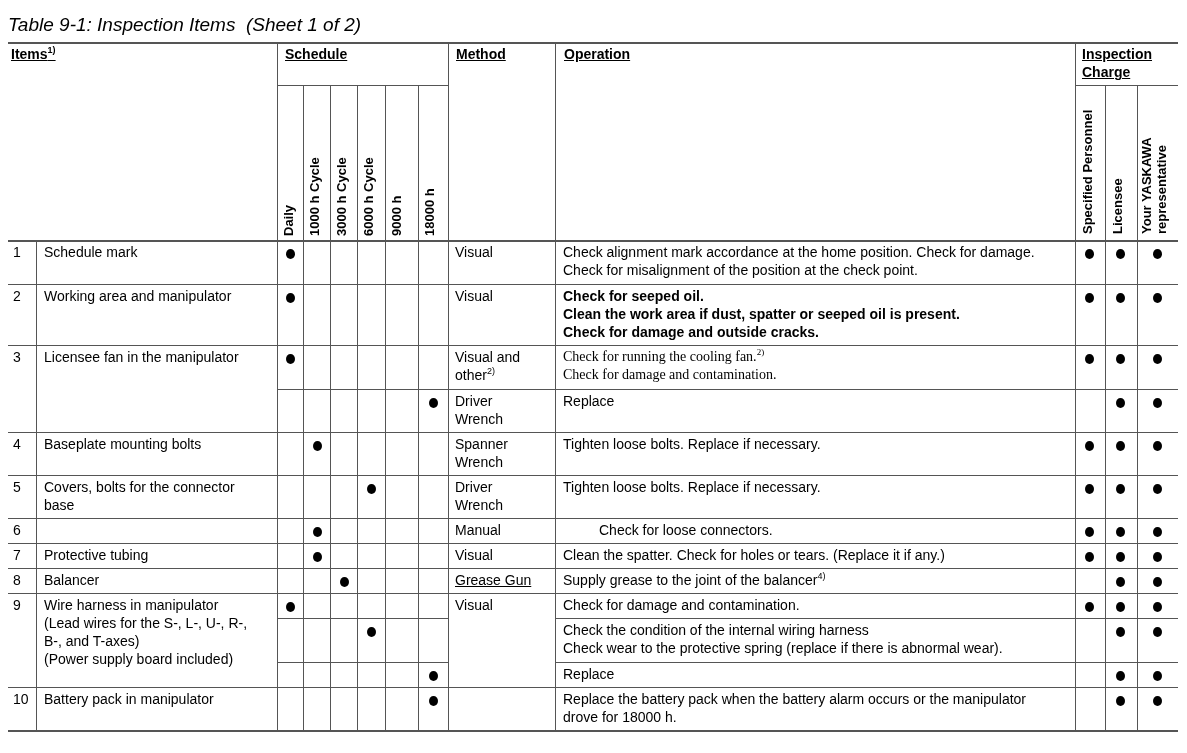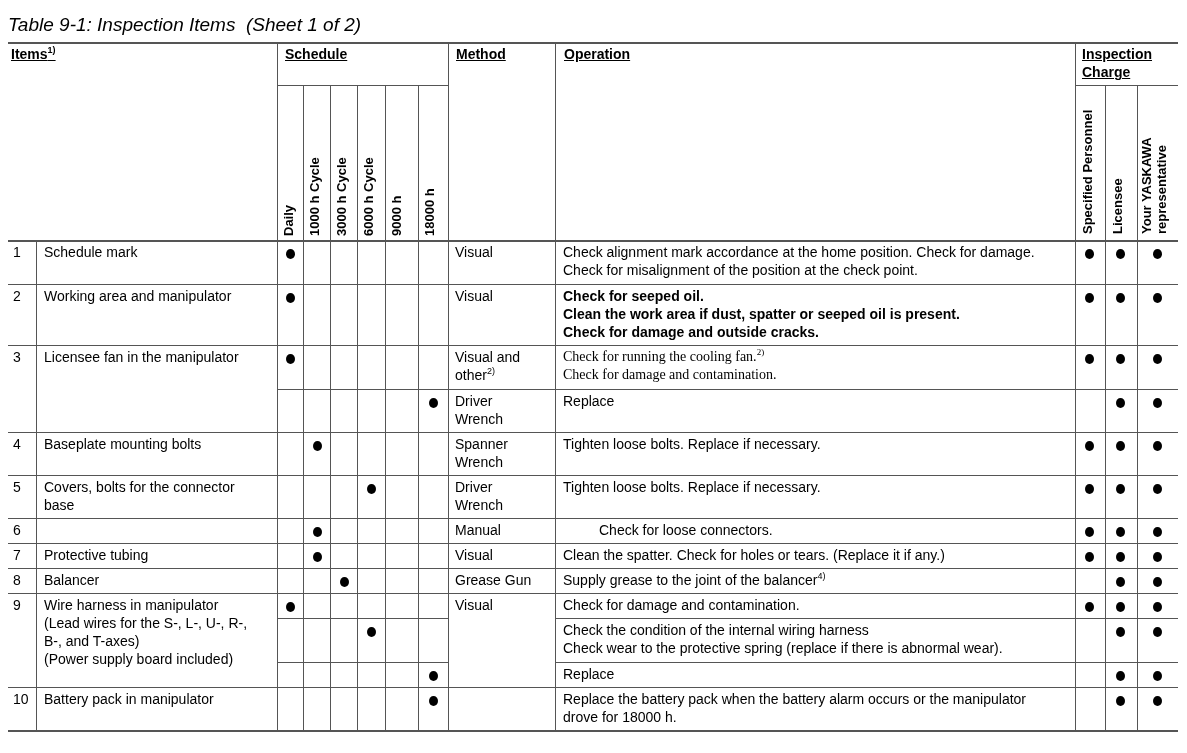--- a/index.html
+++ b/index.html
@@ -155,21 +155,21 @@
     <div class="cell" style="left: 13px; top: 546px;">7</div>
     <div class="cell" style="left: 44px; top: 546px;">Protective tubing</div>
     <div class="cell" style="left: 455px; top: 546px;">Visual</div>
     <div class="cell" style="left: 563px; top: 546px;">Clean the spatter.  Check for holes or tears.  (Replace it if any.)</div>
     <div class="dot" style="left: 312.5px; top: 552px;"></div>
     <div class="dot" style="left: 1085px; top: 552px;"></div>
     <div class="dot" style="left: 1116px; top: 552px;"></div>
     <div class="dot" style="left: 1152.5px; top: 552px;"></div>
     <div class="cell" style="left: 13px; top: 571px;">8</div>
     <div class="cell" style="left: 44px; top: 571px;">Balancer</div>
-    <div class="cell" style="left: 455px; top: 571px;">Grease Gun</div>
+    <div class="cell" style="left: 455px; top: 571px; text-decoration: underline;">Grease Gun</div>
     <div class="cell" style="left: 563px; top: 571px;">Supply grease to the joint of the balancer<sup>4)</sup></div>
     <div class="dot" style="left: 339.5px; top: 577px;"></div>
     <div class="dot" style="left: 1116px; top: 577px;"></div>
     <div class="dot" style="left: 1152.5px; top: 577px;"></div>
     <div class="cell" style="left: 13px; top: 596px;">9</div>
     <div class="cell" style="left: 44px; top: 596px;">Wire harness in manipulator
 (Lead wires for the S-, L-, U-, R-,
 B-, and T-axes)
 (Power supply board included)</div>
     <div class="cell" style="left: 455px; top: 596px;">Visual</div>

